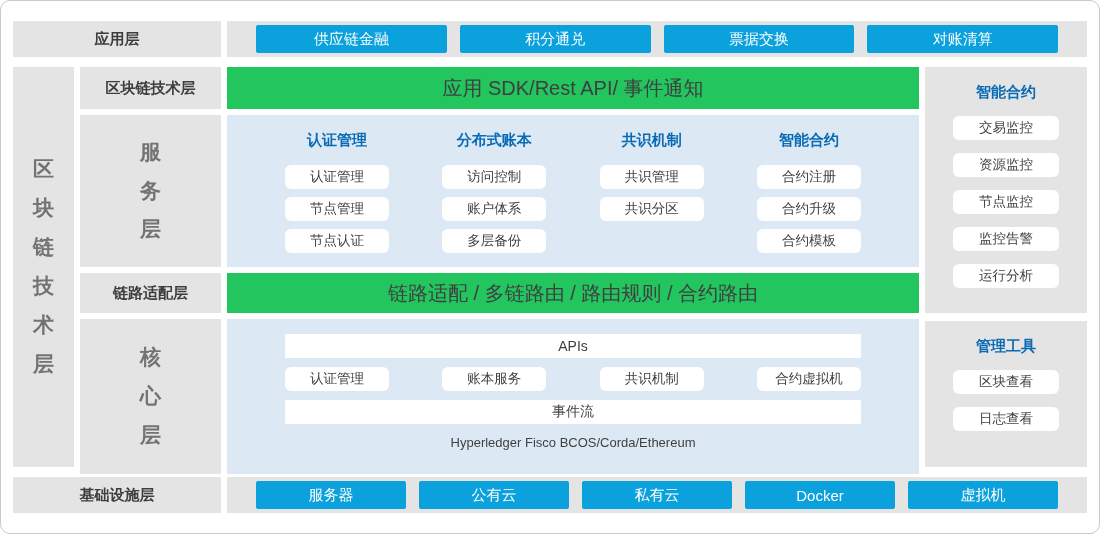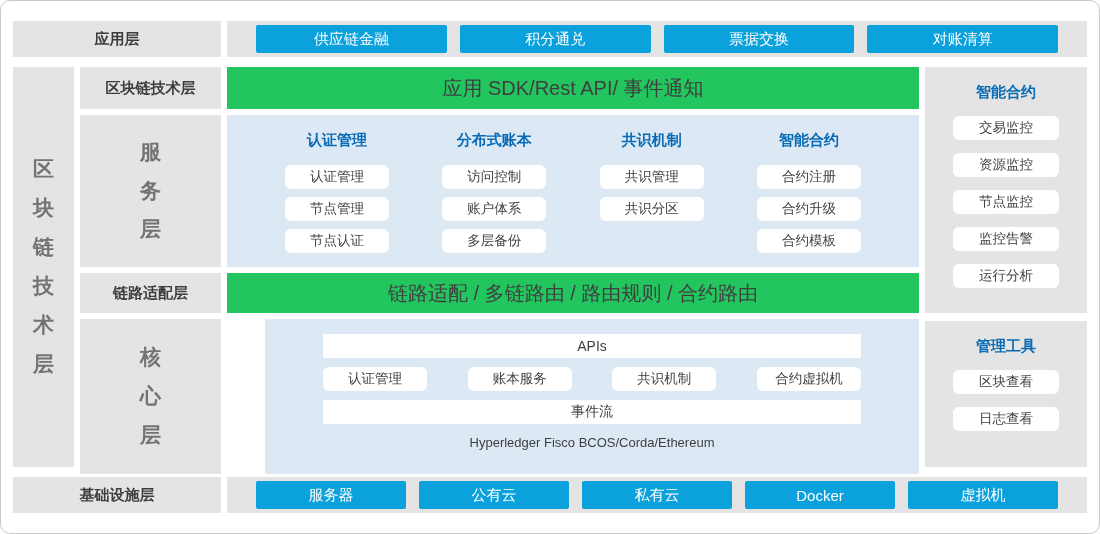--- a/index.html
+++ b/index.html
@@ -63,21 +63,21 @@
     font-weight:bold; font-size:15px; color:#0a6bb5; margin-bottom:6px;
   }
   .witem {
     height:24px; margin-top:8px; background:#ffffff; border-radius:6px;
     display:flex; align-items:center; justify-content:center;
     font-size:13.5px; color:#3f3f3f; white-space:nowrap;
   }
   .core-box {
     flex:1; background:#dce9f5; box-sizing:border-box;
     padding:15px 58px 24px 58px;
-    display:flex; flex-direction:column; gap:9px;margin-left:38px;
+    display:flex; flex-direction:column; gap:9px;
   }
   .wide-bar {
     height:24px; flex:none; background:#ffffff; border-radius:1px;
     display:flex; align-items:center; justify-content:center;
     font-size:14px; color:#3f3f3f;
   }
   .core-items { display:flex; justify-content:space-between; flex:none; }
   .core-items .witem { width:104px; margin-top:0; }
   .platforms {
     flex:none; text-align:center; font-size:13px; color:#3f3f3f;

